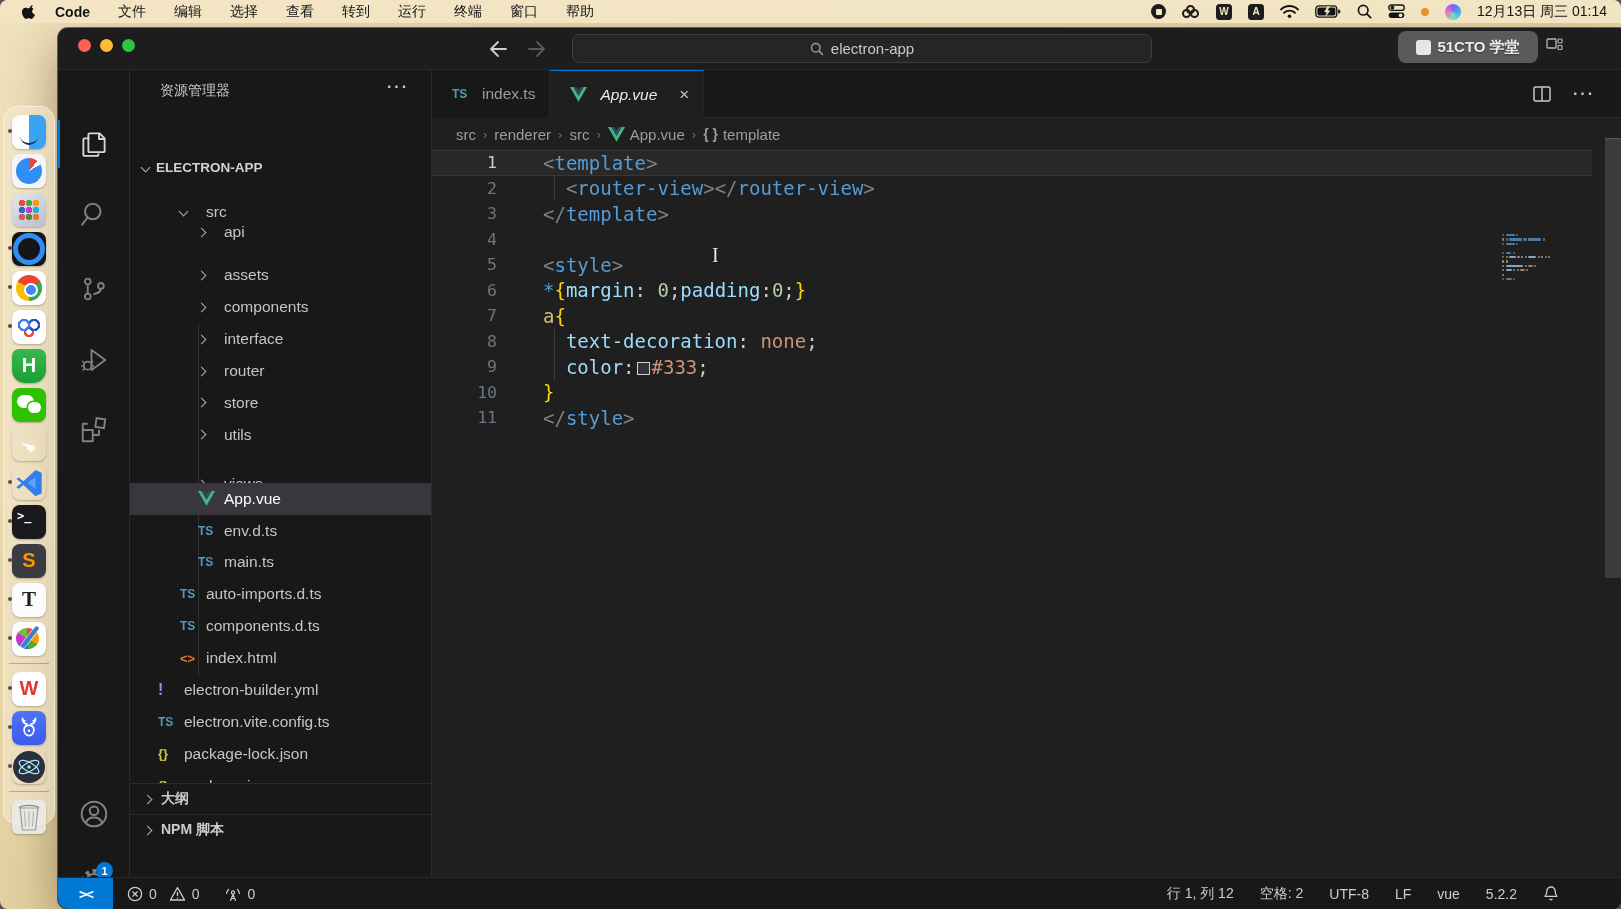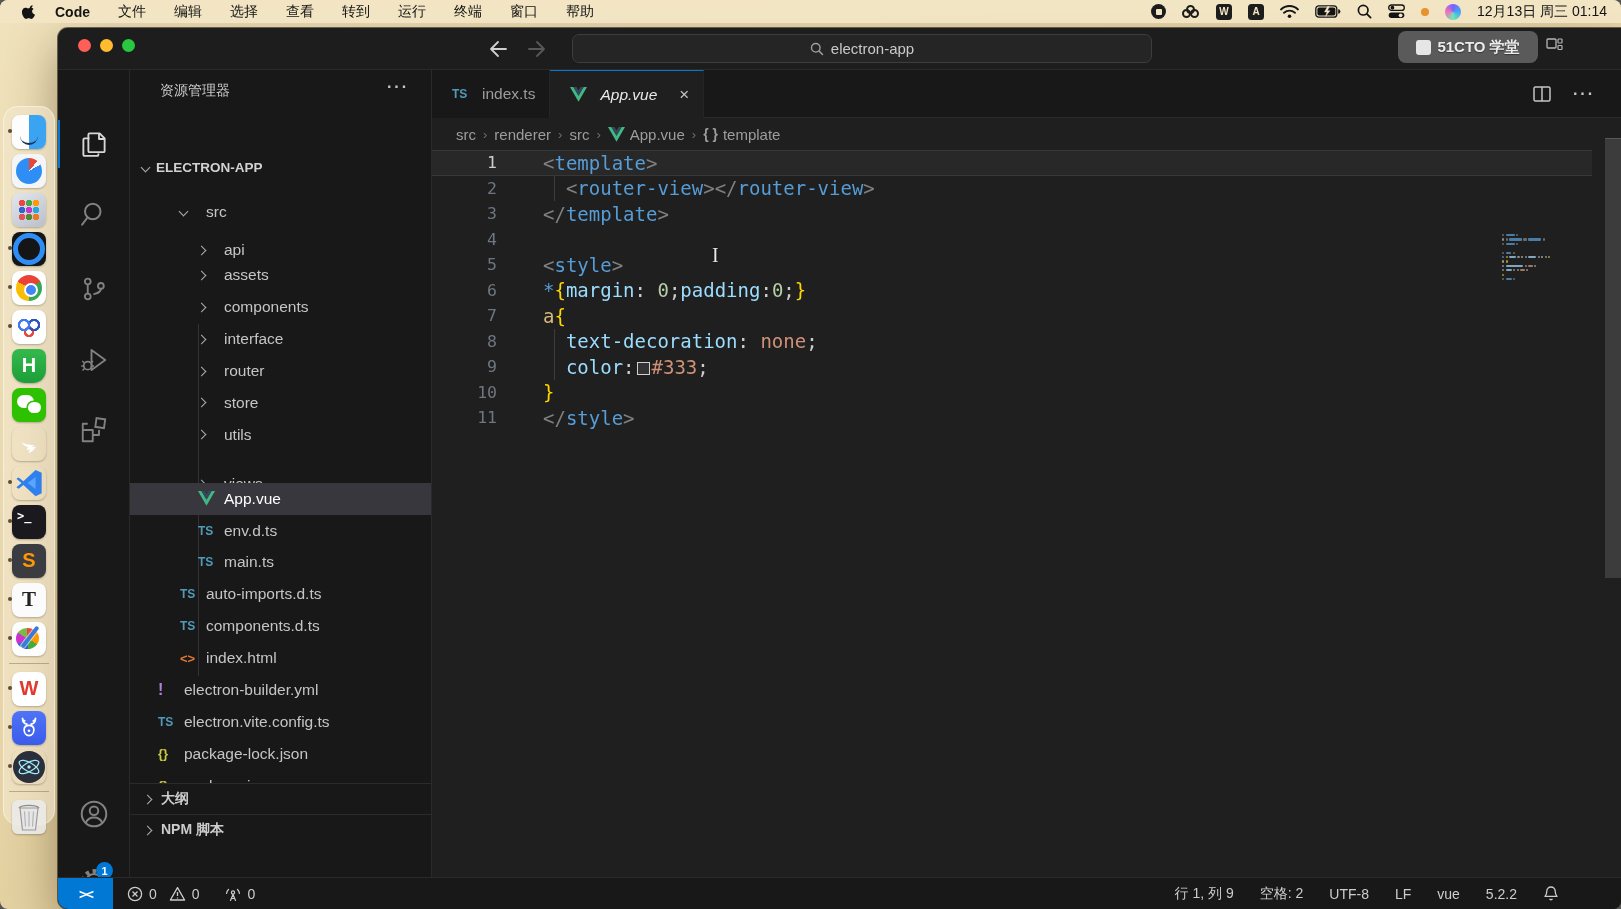--- a/index.html
+++ b/index.html
@@ -414,21 +414,21 @@
         <span>ELECTRON-APP</span>
       </div>
       <div class="tree" id="tree">
         <div class="indent-guide"></div>
       <div class="trow" style="top: 14.5px; padding-left: 50px;">
             <span class="tbox">
               <span class="tchev chev-d"></span>
             </span>
             <span>src</span>
           </div>
-          <div class="trow" style="top: 53px; padding-left: 68px;">
+          <div class="trow" style="top: 35px; padding-left: 68px;">
             <span class="tbox">
               <span class="tchev chev-r"></span>
             </span>
             <span>api</span>
           </div>
           <div class="trow" style="top: 78.3px; padding-left: 68px;">
             <span class="tbox">
               <span class="tchev chev-r"></span>
             </span>
             <span>assets</span>
@@ -739,21 +739,21 @@
       </div>
       <div class="sb-group" style="margin-left:24px;">
         <svg width="18" height="16" viewBox="0 0 18 16">
           <path d="M4.5 3.5C3.3 4.6 2.6 6 2.6 7.4M13.5 3.5c1.2 1.1 1.9 2.5 1.9 3.9" fill="none" stroke="#cccccc" stroke-width="1.2" stroke-linecap="round"></path>
           <circle cx="9" cy="6.5" r="1.6" fill="none" stroke="#cccccc" stroke-width="1.2"></circle>
           <path d="M9 8.5 6.5 14.5M9 8.5l2.5 6M7.2 12.5h3.6" stroke="#cccccc" stroke-width="1.2" fill="none" stroke-linecap="round"></path>
         </svg>
         <span>0</span>
       </div>
       <div class="sb-right">
-        <span class="itm">行 1, 列 9</span>
+        <span class="itm">行 1, 列 12</span>
         <span class="itm">空格: 2</span>
         <span class="itm">UTF-8</span>
         <span class="itm">LF</span>
         <span class="itm">vue</span>
         <span class="itm">5.2.2</span>
         <svg width="16" height="17" viewBox="0 0 16 17">
           <path d="M8 2a4.2 4.2 0 0 1 4.2 4.2c0 3.2 1.3 4.6 1.8 5.2H2c.5-.6 1.8-2 1.8-5.2A4.2 4.2 0 0 1 8 2z" fill="none" stroke="#cccccc" stroke-width="1.3" stroke-linejoin="round"></path>
           <path d="M6.6 13.8a1.5 1.5 0 0 0 2.8 0" fill="none" stroke="#cccccc" stroke-width="1.3"></path>
         </svg>
       </div>

